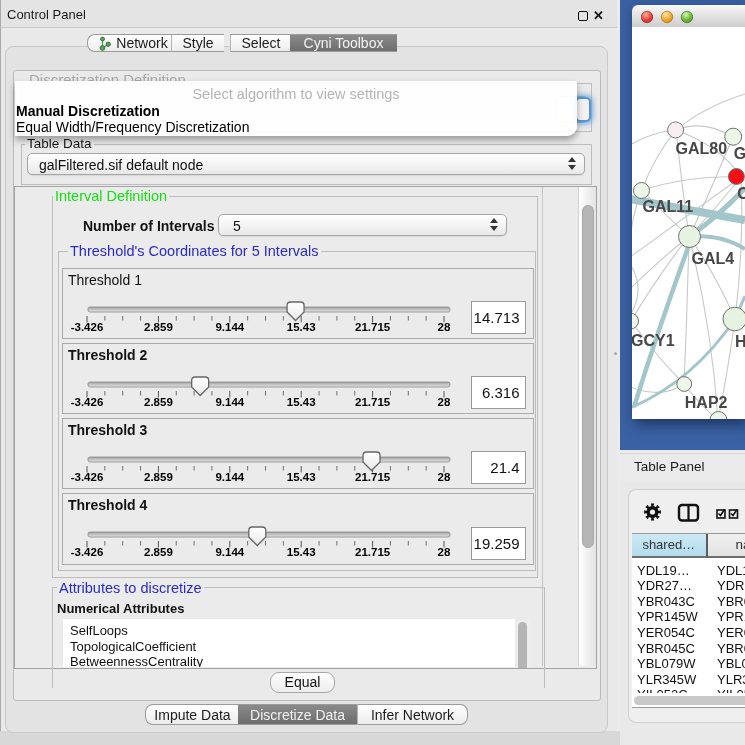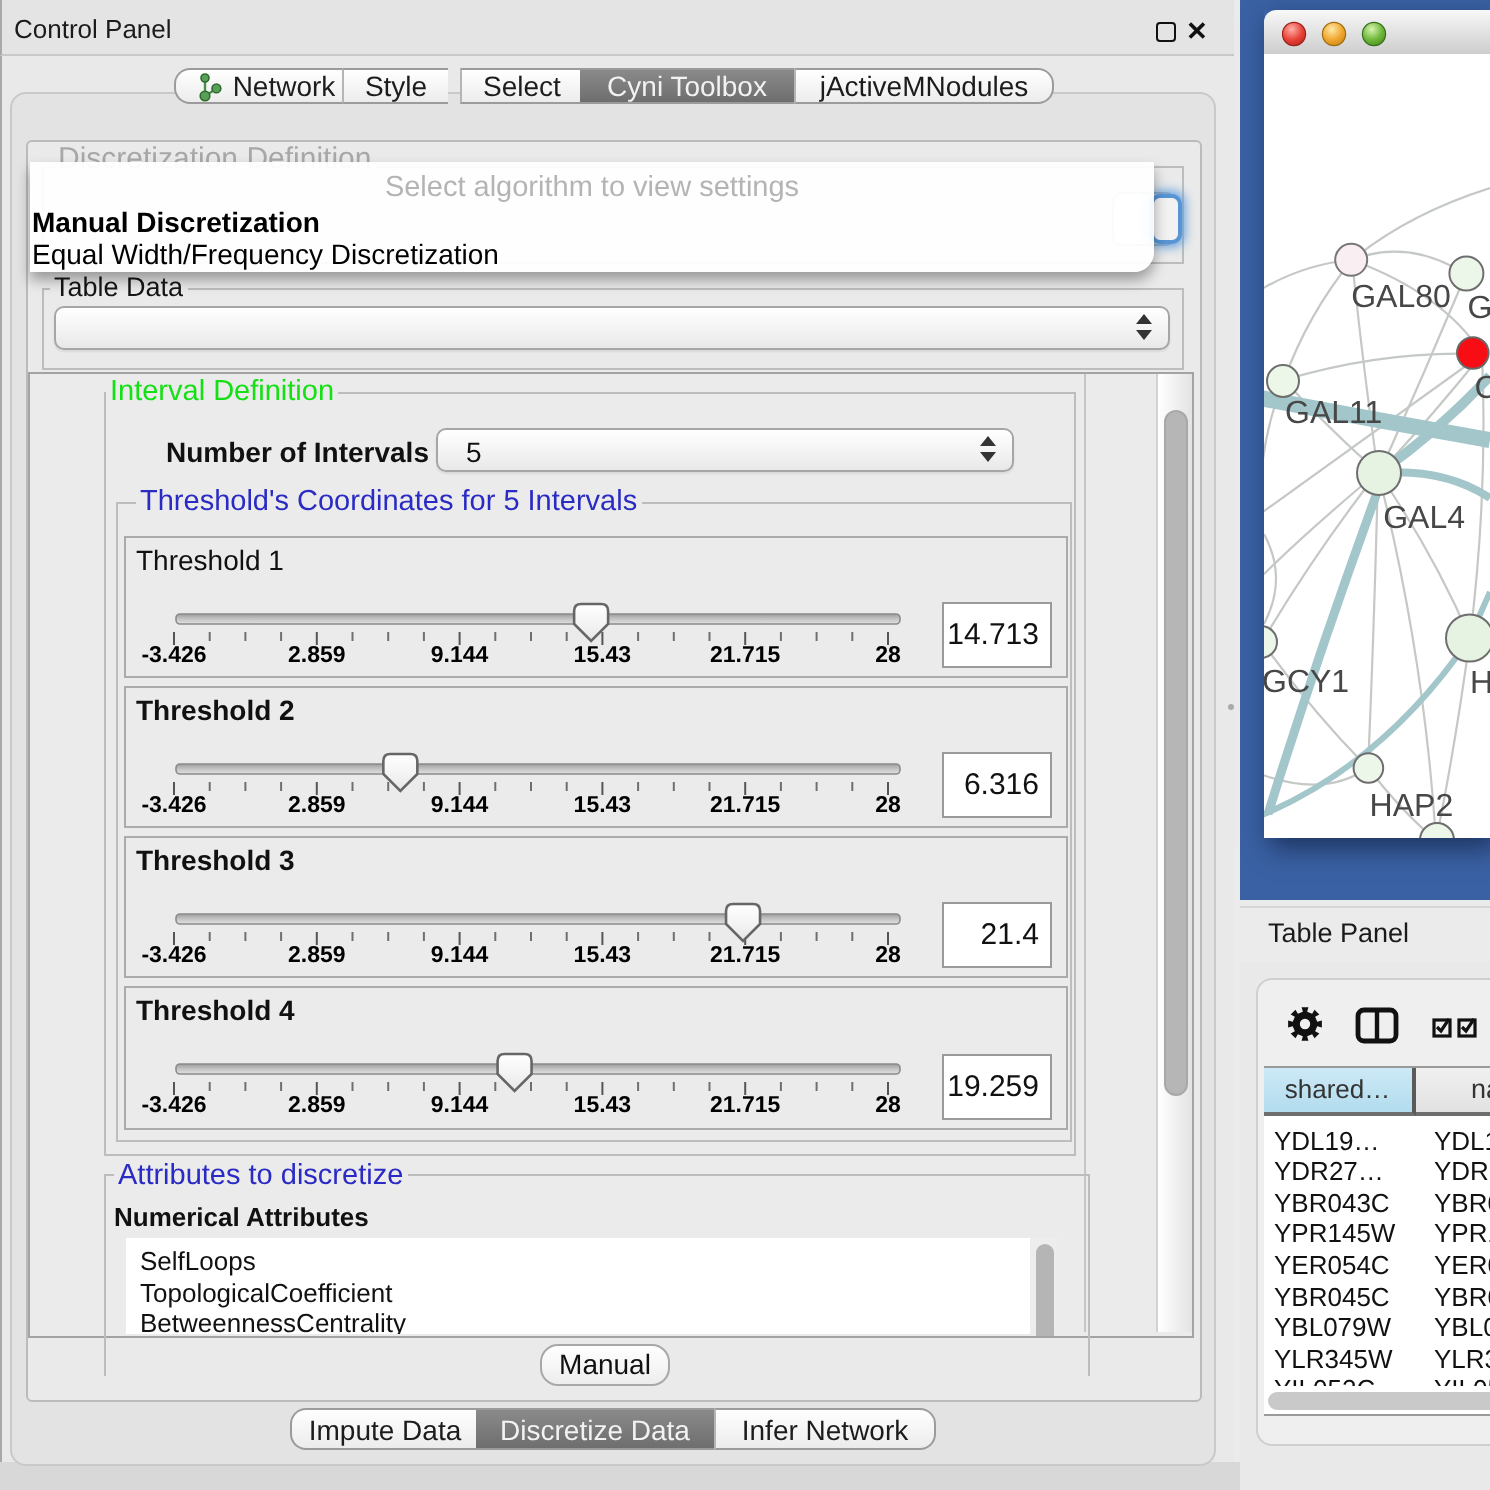--- a/index.html
+++ b/index.html
@@ -36,33 +36,33 @@
  <div class="seg first" style="left:0;width:91px;"><svg width="13" height="15" viewBox="0 0 13 15" style="margin-right:4px">
         <line x1="3.5" y1="3" x2="3.5" y2="12" stroke="#4c8f4c" stroke-width="1.2"></line>
         <line x1="3.5" y1="12" x2="9" y2="8.5" stroke="#4c8f4c" stroke-width="1.2"></line>
         <circle cx="3.5" cy="3" r="2" fill="#58a058" stroke="#2f6b2f" stroke-width="0.8"></circle>
         <circle cx="3.5" cy="12" r="2.4" fill="#58a058" stroke="#2f6b2f" stroke-width="0.8"></circle>
         <circle cx="9.2" cy="8.2" r="2.2" fill="#58a058" stroke="#2f6b2f" stroke-width="0.8"></circle>
       </svg>Network</div>
  <div class="seg sep" style="left:84px;width:52px;">Style</div>
  <div class="seg sep" style="left:143px;width:60px;">Select</div>
  <div class="seg sel" style="left:203px;width:107px;">Cyni Toolbox</div>
- <div class="seg sep last" style="left:310px;width:128px;">jActiveMNodules</div>
 </div>
 
 <div class="abs" style="left:13px;top:70px;width:586px;height:629px;background:#eaeaea;border:1px solid #bbbbbb;border-radius:3px;"></div>
 
 <div class="grpbrd" style="left:21px;top:83px;width:569px;height:47px;"></div>
 <div class="abs" style="left:27px;top:71px;font-size:15px;color:#a8a8a8;background:#eaeaea;padding:0 2px;">Discretization Definition</div>
 <div class="abs" style="left:556px;top:96px;width:30px;height:25px;border-radius:5px;background:#f6f6f6;border:1px solid #b0b0b0;"></div>
 <div class="abs" style="left:575px;top:97px;width:12px;height:21px;border-radius:5px;background:#f2f2f2;border:2px solid #5795d4;box-shadow:0 0 5px 2px rgba(100,160,220,0.85);"></div>
 
 <div class="grpbrd" style="left:21px;top:144px;width:569px;height:39px;"></div>
 <div class="abs grptit" style="left:25px;top:137px;color:#161616;font-size:13.5px;">Table Data</div>
 <div class="combo" style="left:27px;top:153px;width:556px;height:20px;">
+ <span style="position:absolute;left:11px;top:3px;">galFiltered.sif default node</span>
  <span class="updn up" style="right:8px;top:3px;"></span>
  <span class="updn dn" style="right:8px;top:11px;"></span>
 </div>
 
 <div class="abs" style="left:14px;top:186px;width:581px;height:481px;background:#ebebeb;border:1px solid #a3a3a3;"></div>
 <div class="abs" style="left:542px;top:187px;width:1px;height:479px;background:#c6c6c6;"></div>
 
 <div class="abs" style="left:578px;top:187px;width:17px;height:479px;background:linear-gradient(90deg,#ffffff,#e3e3e3);border-left:1px solid #d2d2d2;"></div>
 <div class="abs" style="left:582px;top:205px;width:10px;height:341px;background:#b6b6b6;border:1px solid #a8a8a8;border-radius:6px;"></div>
 
@@ -269,21 +269,21 @@
 
 <div class="grpbrd" style="left:52px;top:587px;width:491px;height:100px;border-bottom:none;"></div>
 <div class="abs grptit" style="left:57px;top:581px;color:#2a2ac4;background:#ebebeb;">Attributes to discretize</div>
 <div class="abs" style="left:57px;top:601px;font-size:13px;font-weight:bold;color:#111;">Numerical Attributes</div>
 <div class="abs" style="left:63px;top:619px;width:452px;height:48px;background:#ffffff;overflow:hidden;">
  <div style="position:absolute;left:7px;top:4px;font-size:13px;color:#111;line-height:15.6px;">SelfLoops<br>TopologicalCoefficient<br>BetweennessCentrality</div>
 </div>
 <div class="abs" style="left:515px;top:619px;width:15px;height:48px;background:#ededed;"></div>
 <div class="abs" style="left:518px;top:622px;width:9px;height:46px;background:#b5b5b5;border-radius:5px 5px 0 0;"></div>
 
-<div class="abs" style="left:270px;top:672px;width:63px;height:19px;background:linear-gradient(#ffffff,#ededed);border:1px solid #a8a8a8;border-radius:9px;text-align:center;font-size:14px;color:#111;line-height:19px;">Manual</div>
+<div class="abs" style="left:270px;top:672px;width:63px;height:19px;background:linear-gradient(#ffffff,#ededed);border:1px solid #a8a8a8;border-radius:9px;text-align:center;font-size:14px;color:#111;line-height:19px;">Equal</div>
 
 <div class="abs" style="left:145px;top:704px;width:321px;height:21px;">
  <div class="seg first" style="left:0;width:93px;">Impute Data</div>
  <div class="seg sel" style="left:93px;width:119px;">Discretize Data</div>
  <div class="seg sep last" style="left:212px;width:109px;">Infer Network</div>
 </div>
 
 <div class="abs" style="left:15px;top:81px;width:562px;height:55px;background:rgba(255,255,255,0.94);border-radius:0 0 10px 0;box-shadow:0 4px 7px rgba(0,0,0,0.35);"></div>
 <div class="abs" style="left:15px;top:86px;width:562px;text-align:center;font-size:14.5px;color:#b4b4b4;">Select algorithm to view settings</div>
 <div class="abs" style="left:16px;top:103px;font-size:14px;font-weight:bold;color:#000;">Manual Discretization</div>
@@ -308,21 +308,21 @@
 <radialGradient id="gg" cx="0.4" cy="0.3" r="0.9">
           <stop offset="0" stop-color="#d8f5b0"></stop>
           <stop offset="0.5" stop-color="#70b83c"></stop>
           <stop offset="1" stop-color="#3f8015"></stop>
         </radialGradient>
 </defs>
 <circle cx="6" cy="7" r="5.8" fill="url(#rg)" stroke="#9a2019" stroke-width="0.6"></circle>
 <circle cx="26" cy="7" r="5.8" fill="url(#yg)" stroke="#a06c10" stroke-width="0.6"></circle>
 <circle cx="46" cy="7" r="5.8" fill="url(#gg)" stroke="#35701a" stroke-width="0.6"></circle>
 </svg>
-<div style="position:absolute;left:0;top:22px;width:113px;height:392px;background:#ffffff;overflow:hidden;">
+<div style="position:absolute;left:0;top:22px;width:113px;height:392px;background:#ffffff;overflow:hidden;font-weight:bold;">
 <svg width="113" height="392" viewBox="0 0 113 392" style="position:absolute;left:0;top:0;">
 <g fill="none" stroke="#c5c9c5" stroke-width="1.1">
 <path d="M113,67 Q72,80 44,103"></path>
 <path d="M44,103 Q72,92 101,110"></path>
 <path d="M-2,118 Q20,105 44,103"></path>
 <path d="M44,103 Q22,130 10,163"></path>
 <path d="M44,103 Q50,160 57,209"></path>
 <path d="M101,110 Q80,160 58,209"></path>
 <path d="M109,150 Q85,180 58,209"></path>
 <path d="M10,163 Q60,148 109,150"></path>

